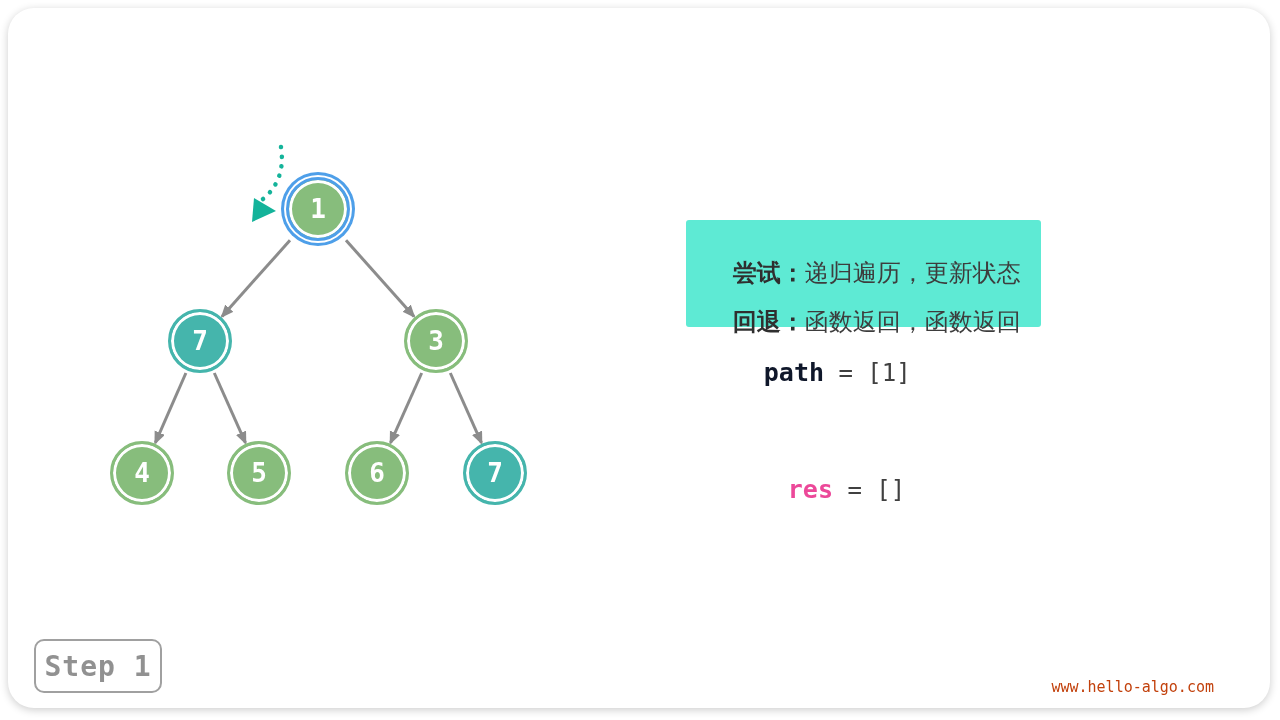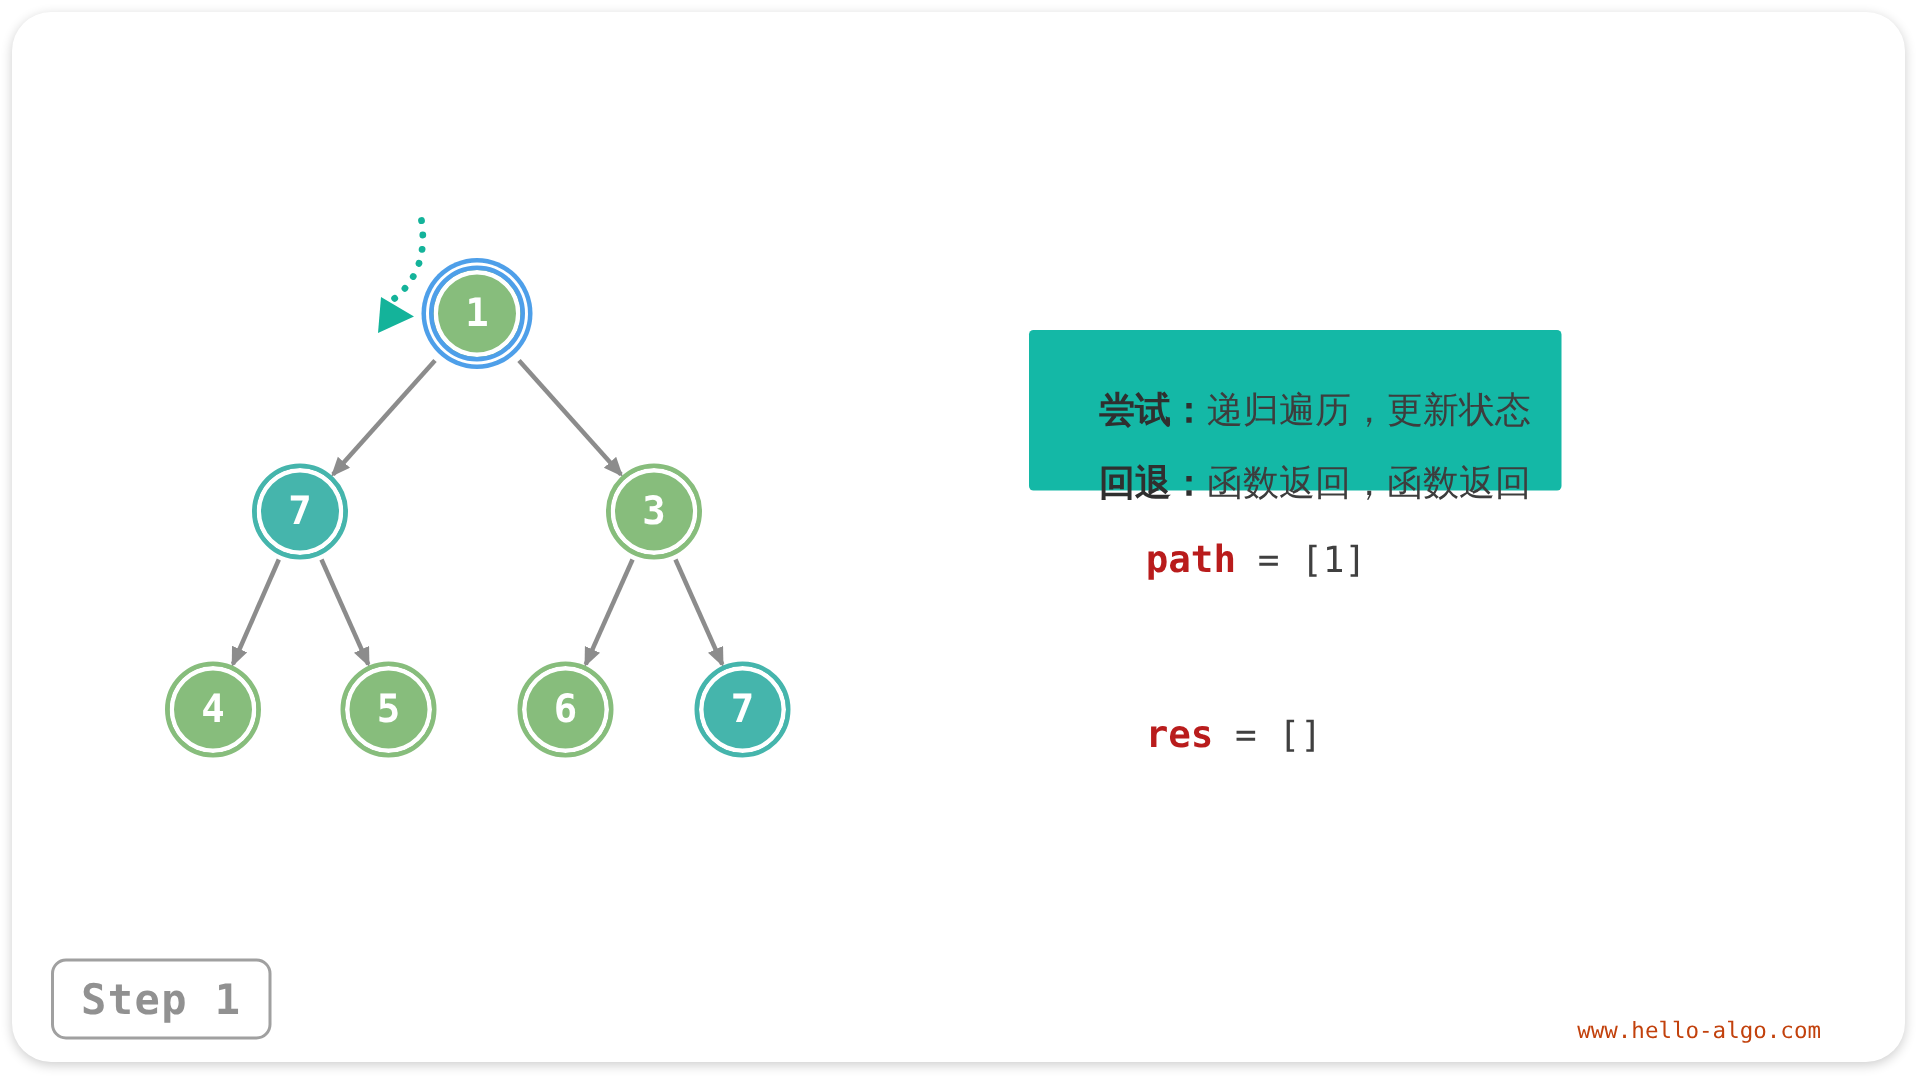--- a/index.html
+++ b/index.html
@@ -57,39 +57,39 @@
                 0 0 0 5px #4E9FE9;
   }
   .legend { position: absolute; left: 0; top: 0; }
   .legend-line {
     position: absolute;
     font-size: 24px;
     color: #3D3D3D;
     white-space: pre;
   }
   .try-box {
-    background: #14b8a6;
+    background: #5eead4;
     border-radius: 3px;
     padding: 9px 20px 10px 20px;
   }
   .cjk-bold { font-weight: bold; color: #2F2F2F; }
   .code-line {
     position: absolute;
     font-family: "DejaVu Sans Mono", monospace;
     font-size: 24px;
     color: #404040;
     white-space: pre;
   }
   .var { font-weight: bold; font-size: 25px; }
-  .var.blue { color: #b91c1c; }
-  .var.teal-text { color: #b91c1c; }
+  .var.blue { color: #0f172a; }
+  .var.teal-text { color: #ec4899; margin-left: 24px; }
   .step-badge {
     position: absolute;
     left: 34px; top: 639px;
-    width: 147px; height: 54px;
+    width: 128px; height: 54px;
     box-sizing: border-box;
     border: 2px solid #A0A0A0;
     border-radius: 10px;
     background: #ffffff;
     display: flex;
     align-items: center;
     justify-content: center;
     font: bold 28px "DejaVu Sans Mono", monospace;
     color: #919191;
     letter-spacing: 1px;

